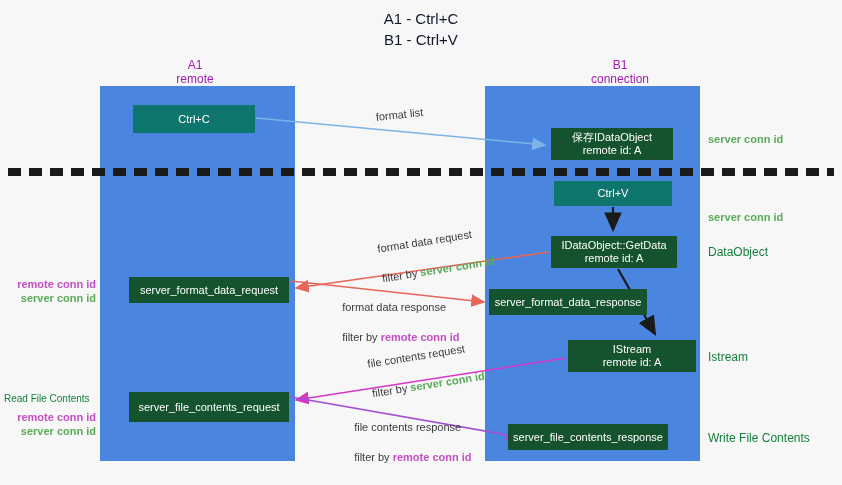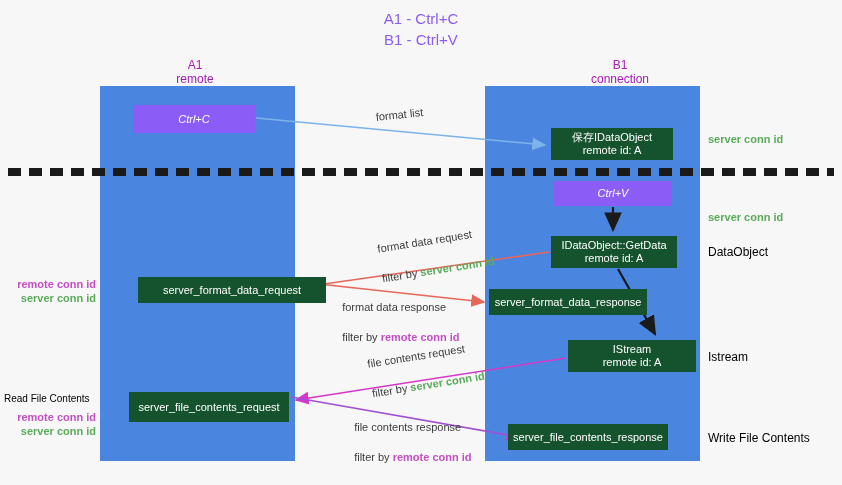--- a/index.html
+++ b/index.html
@@ -23,21 +23,21 @@
   }
   .abs { position: absolute; }
 
   
   #title {
     left: 0; top: 8px;
     width: 842px;
     text-align: center;
     font-size: 15px;
     line-height: 21px;
-    color: #8b5cf6;
+    color: #0f172a;
     white-space: pre;
   }
 
   
   .col-header {
     text-align: center;
     font-size: 12px;
     line-height: 14px;
     color: #a21caf;
     white-space: pre;
@@ -51,42 +51,42 @@
     display: flex;
     flex-direction: column;
     align-items: center;
     justify-content: center;
     color: #ffffff;
     font-size: 11px;
     line-height: 13px;
     text-align: center;
     white-space: pre;
   }
-  .box.green { background: #8b5cf6; font-style: italic; }
+  .box.green { background: #0f766e; }
   .box.orange { background: #14532d; }
 
   #box-ctrlc   { left: 133px; top: 105px; width: 122px; height: 28px; }
   #box-save    { left: 551px; top: 128px; width: 122px; height: 32px; }
   #box-ctrlv   { left: 554px; top: 181px; width: 118px; height: 25px; }
   #box-getdata { left: 551px; top: 236px; width: 126px; height: 32px; }
   #box-istream { left: 568px; top: 340px; width: 128px; height: 32px; }
-  #box-fdreq   { left: 129px; top: 277px; width: 188px; height: 26px; margin-left: 9px; }
+  #box-fdreq   { left: 129px; top: 277px; width: 160px; height: 26px; }
   #box-fdresp  { left: 489px; top: 289px; width: 158px; height: 26px; }
   #box-fcreq   { left: 129px; top: 392px; width: 160px; height: 30px; }
   #box-fcresp  { left: 508px; top: 424px; width: 160px; height: 26px; }
 
   
   .side-label {
     font-size: 11px;
     line-height: 14px;
     white-space: pre;
   }
   .green-txt  { color: #5aab5a; font-weight: bold; }
   .purple-txt { color: #c44fc4; font-weight: bold; }
-  .dark-txt   { color: #000000; }
+  .dark-txt   { color: #15803d; }
 
   #lbl-sci-1 { left: 708px; top: 132px; }
   #lbl-sci-2 { left: 708px; top: 210px; }
   #lbl-dataobject { left: 708px; top: 245px; font-size: 12px; }
   #lbl-istream-r  { left: 708px; top: 350px; font-size: 12px; }
   #lbl-writefc    { left: 708px; top: 431px; font-size: 12px; }
 
   #lbl-left-1 { left: 8px; top: 277px; width: 88px; text-align: right; }
   #lbl-left-2 { left: 8px; top: 391px; width: 88px; text-align: right; }
   #lbl-readfc-top { left: 4px; top: 392px; width: 92px; text-align: left; font-size: 10px; }

